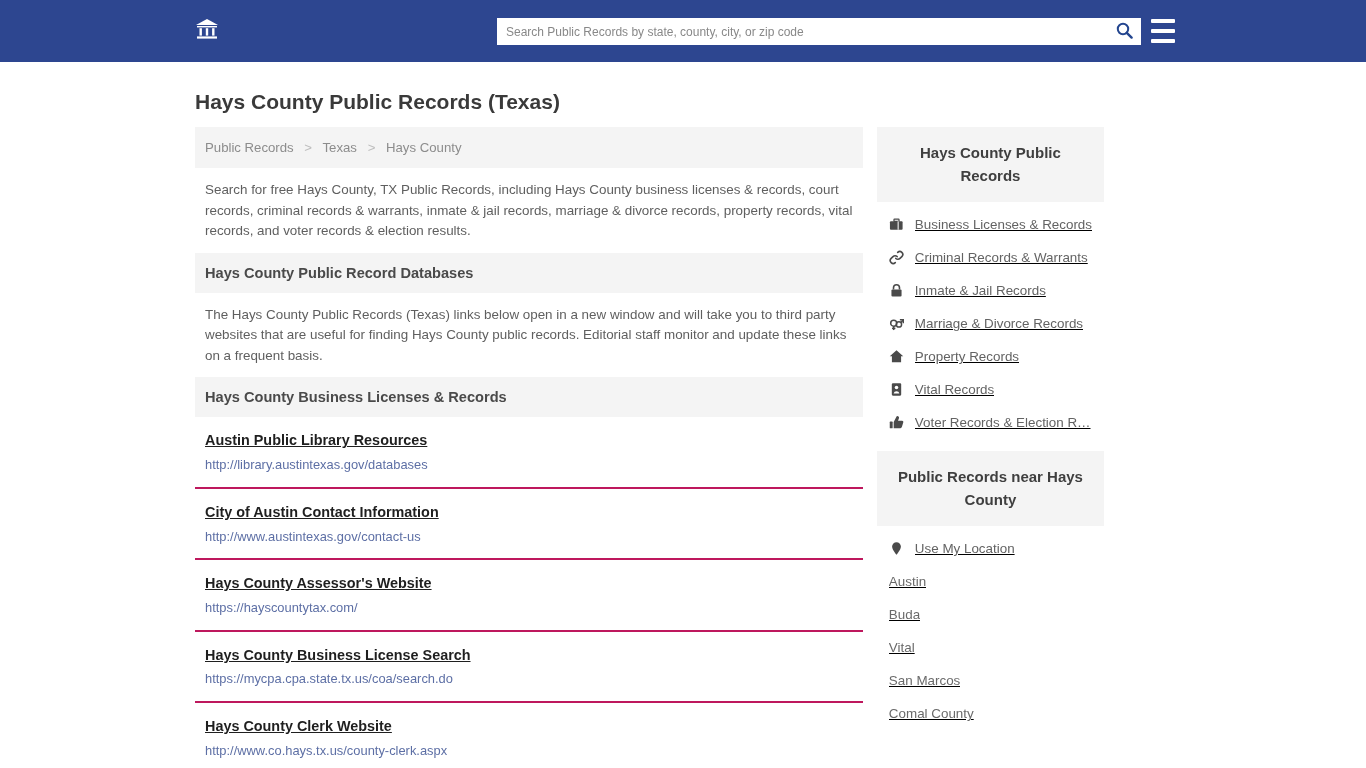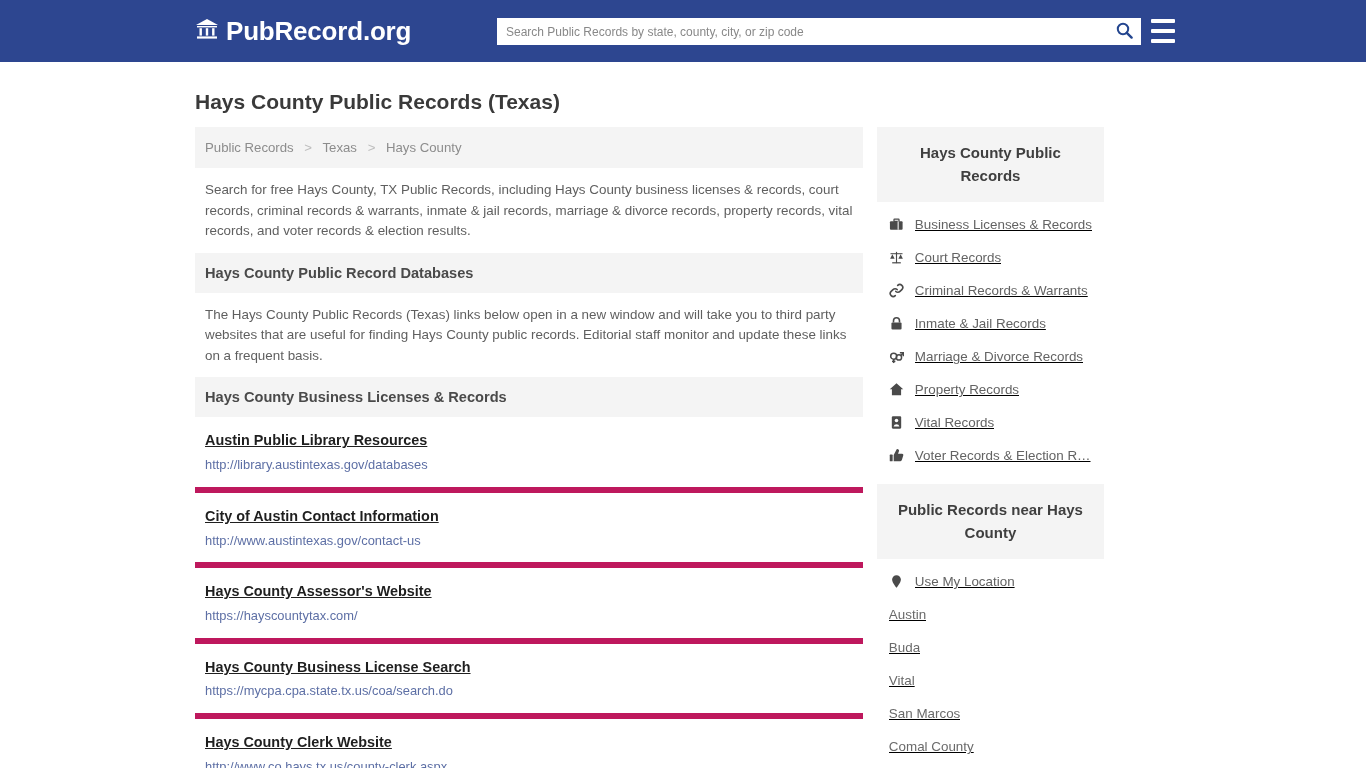--- a/index.html
+++ b/index.html
@@ -134,21 +134,21 @@
     font-size: 13.4px;
     line-height: 20.5px;
     color: #5f5f5f;
     padding: 12px 10px 11px 10px;
     margin: 0;
   }
 
   
   .link-list { margin: 0; padding: 0; list-style: none; }
   .link-item {
-    border-bottom: 6px solid #be185d;
+    border-bottom: 2px solid #be185d;
     padding: 14px 10px 13px 10px;
   }
   .link-item:last-of-type { border-bottom: none; }
   .link-title {
     display: inline-block;
     font-size: 14.4px;
     font-weight: bold;
     color: #1f1f1f;
     text-decoration: underline;
     line-height: 1.3;
@@ -210,21 +210,20 @@
     <span class="brand-icon">
       <svg width="24" height="22" viewBox="0 0 24 22" aria-hidden="true">
         <polygon points="12,1 23,7 1,7" fill="#ffffff"></polygon>
         <rect x="2" y="8" width="20" height="1.4" fill="#ffffff"></rect>
         <rect x="4.5" y="10.2" width="2.4" height="7.4" fill="#ffffff"></rect>
         <rect x="10.8" y="10.2" width="2.4" height="7.4" fill="#ffffff"></rect>
         <rect x="17.1" y="10.2" width="2.4" height="7.4" fill="#ffffff"></rect>
         <rect x="2" y="18.4" width="20" height="2.2" fill="#ffffff"></rect>
       </svg>
     </span>
-    <span class="brand-text">PubRecord.org</span>
   </a>
 
   <div class="search-wrap">
     <input class="search-input" type="text" placeholder="Search Public Records by state, county, city, or zip code" style="">
     <button class="search-btn">
       <span>
         <svg width="17" height="17" viewBox="0 0 17 17" aria-hidden="true">
           <circle cx="7" cy="7" r="5.2" fill="none" stroke="#23458f" stroke-width="2"></circle>
           <line x1="10.8" y1="10.8" x2="15.6" y2="15.6" stroke="#23458f" stroke-width="2.4" stroke-linecap="round"></line>
         </svg>
@@ -290,32 +289,20 @@
                   <rect x="1" y="4.6" width="13.5" height="9" rx="1" fill="#4a4a4a"></rect>
                   <rect x="5.3" y="2.2" width="5.4" height="2.4" rx="0.6" fill="none" stroke="#4a4a4a" stroke-width="1.3"></rect>
                   <rect x="9.2" y="4.6" width="1.1" height="9" fill="#ffffff"></rect>
                 </svg>
               </span>
               <span class="lbl">Business Licenses &amp; Records</span>
             </li>
             <li class="side-item">
               <span class="ico">
                 <svg width="15" height="15" viewBox="0 0 16 16" aria-hidden="true">
-                  <rect x="7.4" y="2" width="1.2" height="12" fill="#4a4a4a"></rect>
-                  <rect x="3.4" y="13" width="9.2" height="1.3" fill="#4a4a4a"></rect>
-                  <rect x="1.6" y="3.4" width="12.8" height="1.1" fill="#4a4a4a"></rect>
-                  <path d="M3.6 4.6 L1.2 9.4 L6 9.4 Z" fill="#4a4a4a"></path>
-                  <path d="M12.4 4.6 L10 9.4 L14.8 9.4 Z" fill="#4a4a4a"></path>
-                </svg>
-              </span>
-              <span class="lbl">Court Records</span>
-            </li>
-            <li class="side-item">
-              <span class="ico">
-                <svg width="15" height="15" viewBox="0 0 16 16" aria-hidden="true">
                   <path d="M9.3 2.6a3.1 3.1 0 0 1 4.4 4.4l-2 2a3.1 3.1 0 0 1-4.4 0" fill="none" stroke="#4a4a4a" stroke-width="1.7" stroke-linecap="round"></path>
                   <path d="M6.7 13.4a3.1 3.1 0 0 1-4.4-4.4l2-2a3.1 3.1 0 0 1 4.4 0" fill="none" stroke="#4a4a4a" stroke-width="1.7" stroke-linecap="round"></path>
                 </svg>
               </span>
               <span class="lbl">Criminal Records &amp; Warrants</span>
             </li>
             <li class="side-item">
               <span class="ico">
                 <svg width="15" height="15" viewBox="0 0 16 16" aria-hidden="true">
                   <rect x="2.6" y="6.8" width="10.8" height="7.6" rx="1.2" fill="#4a4a4a"></rect>

